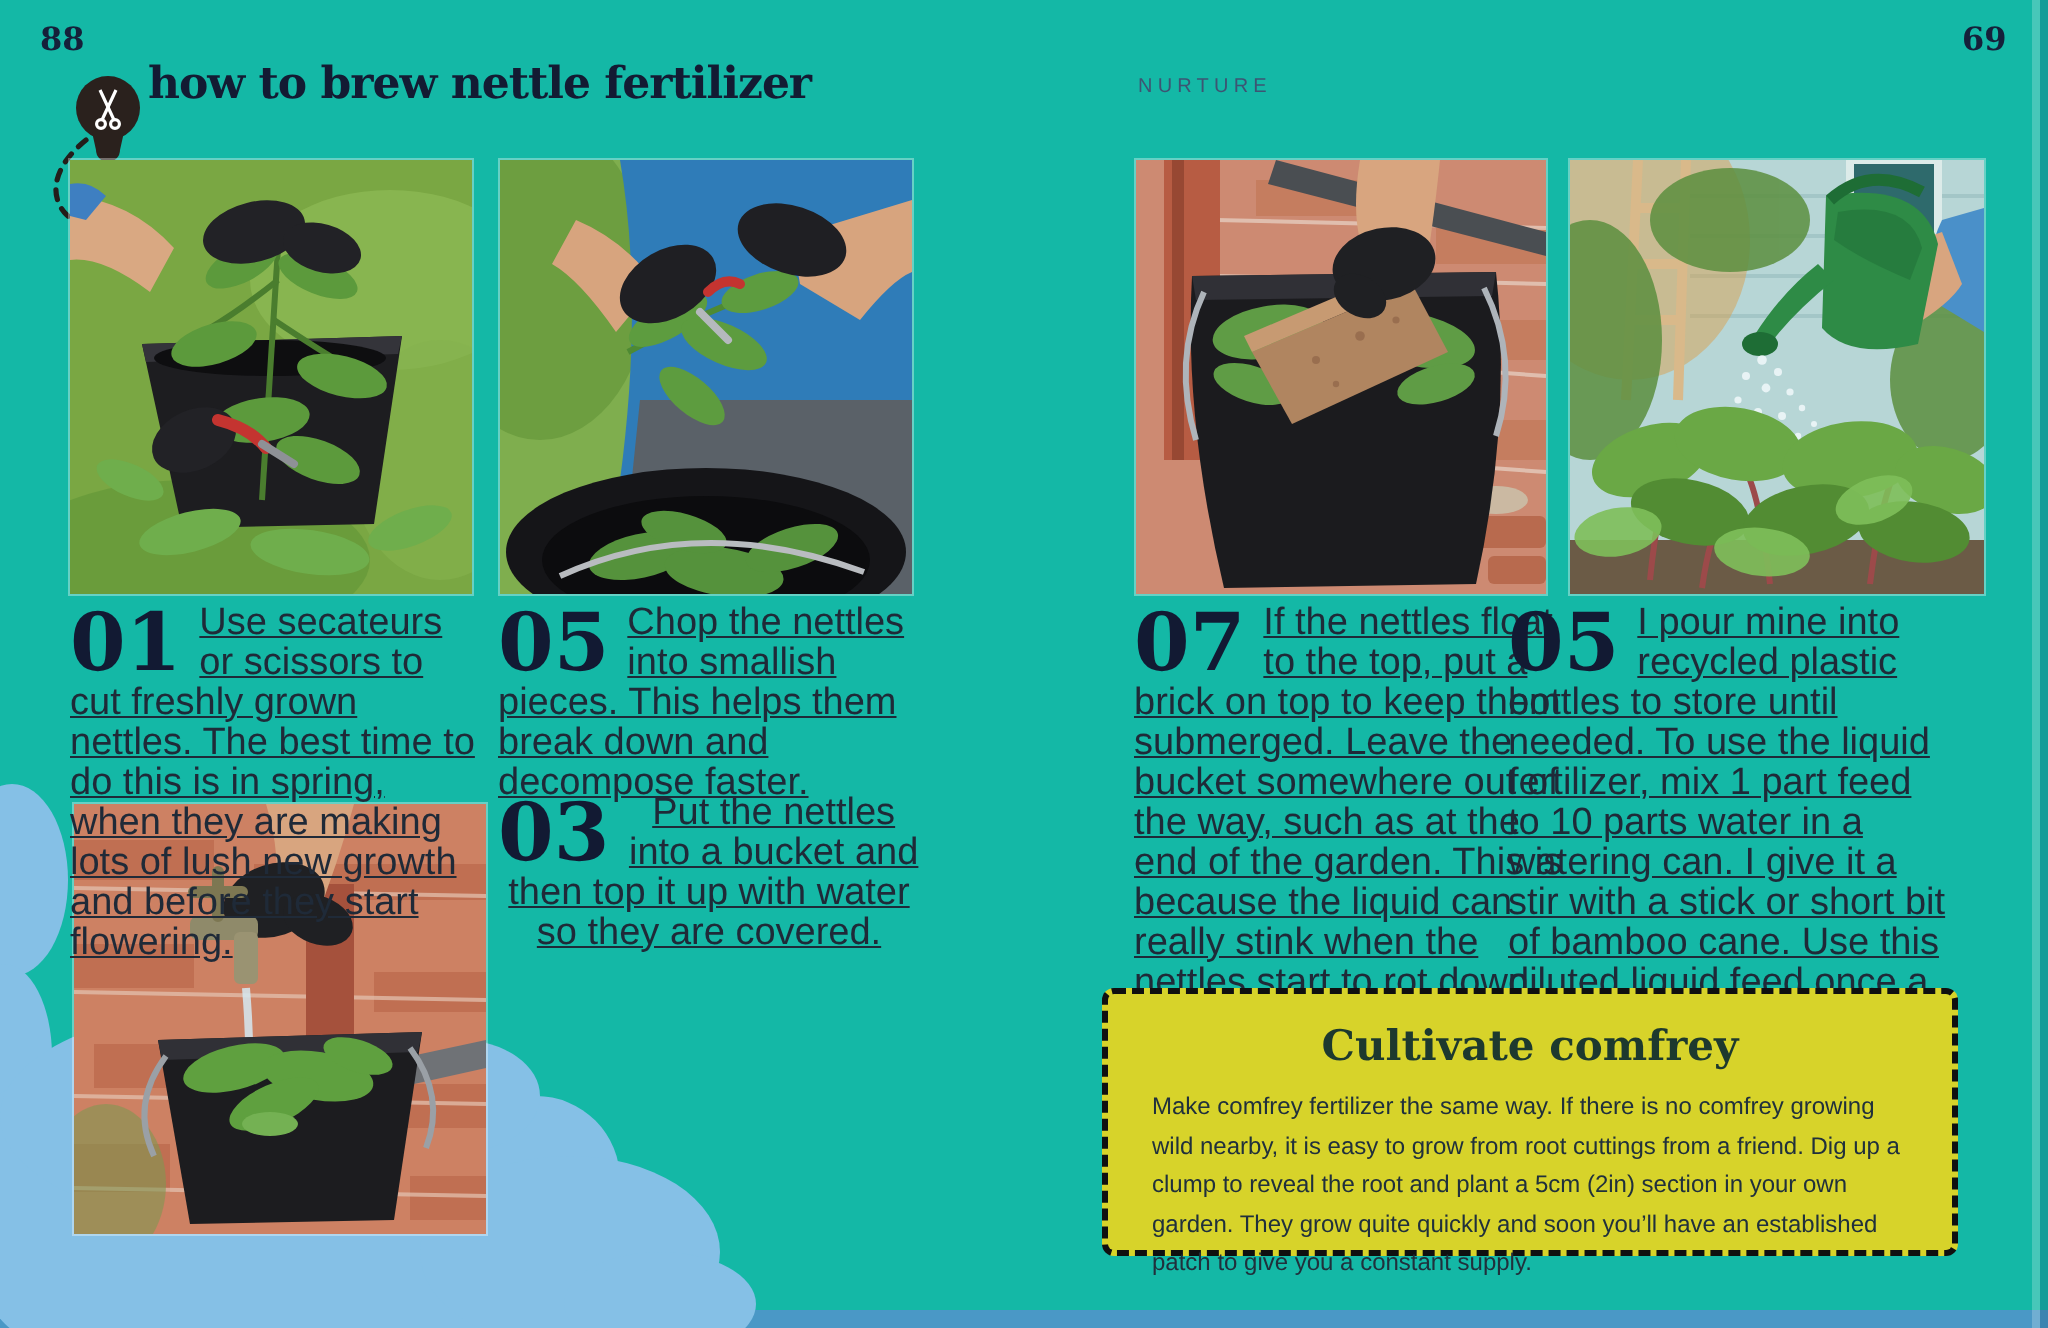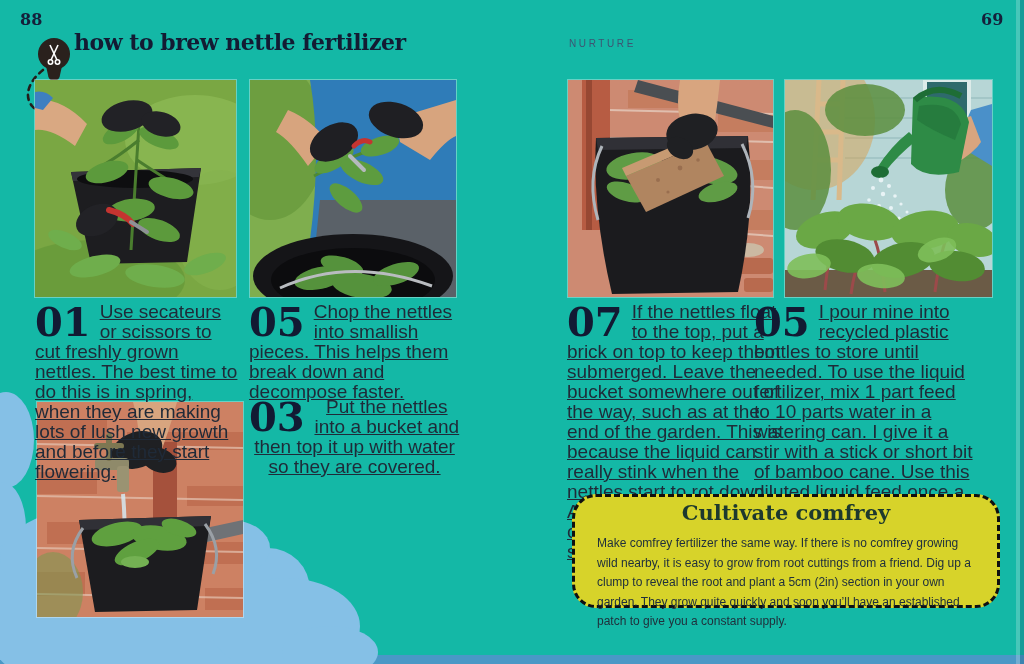--- a/index.html
+++ b/index.html
@@ -31,22 +31,22 @@
 
   .step{position:absolute;color:#1f2a38;text-decoration:underline;}
   .step-num{float:left;font-family:"DejaVu Serif",serif;font-weight:bold;font-size:40px;line-height:34px;margin:3px 9px 2px 0;color:#121a33;}
   .step-text{font-size:19px;line-height:20px;}
   .step1{left:35px;top:302px;width:204px;}
   .step2{left:249px;top:302px;width:211px;}
   .step3{left:249px;top:397px;width:211px;text-align:center;}
   .step4{left:567px;top:302px;width:215px;}
   .step5{left:754px;top:302px;width:219px;}
 
-  .callout{position:absolute;left:572px;top:494px;width:378px;height:108px;background:#d7d32a;
-           border:3px dashed #101010;border-radius:24px;padding:0 22px;}
+  .callout{position:absolute;left:551px;top:494px;width:378px;height:108px;background:#d7d32a;
+           border:3px dashed #101010;border-radius:6px;padding:10px 22px;}
   .callout-title{text-align:center;font-family:"DejaVu Serif",serif;font-weight:bold;font-size:21px;color:#1d392e;margin:3px 0 9px;}
   .callout-body{font-size:12px;line-height:19.5px;color:#20303c;}
 </style>
 </head>
 <body>
 
 <div class="spread">
 
   <div class="edge-strip"></div>
   <div class="edge-right-light"></div>

